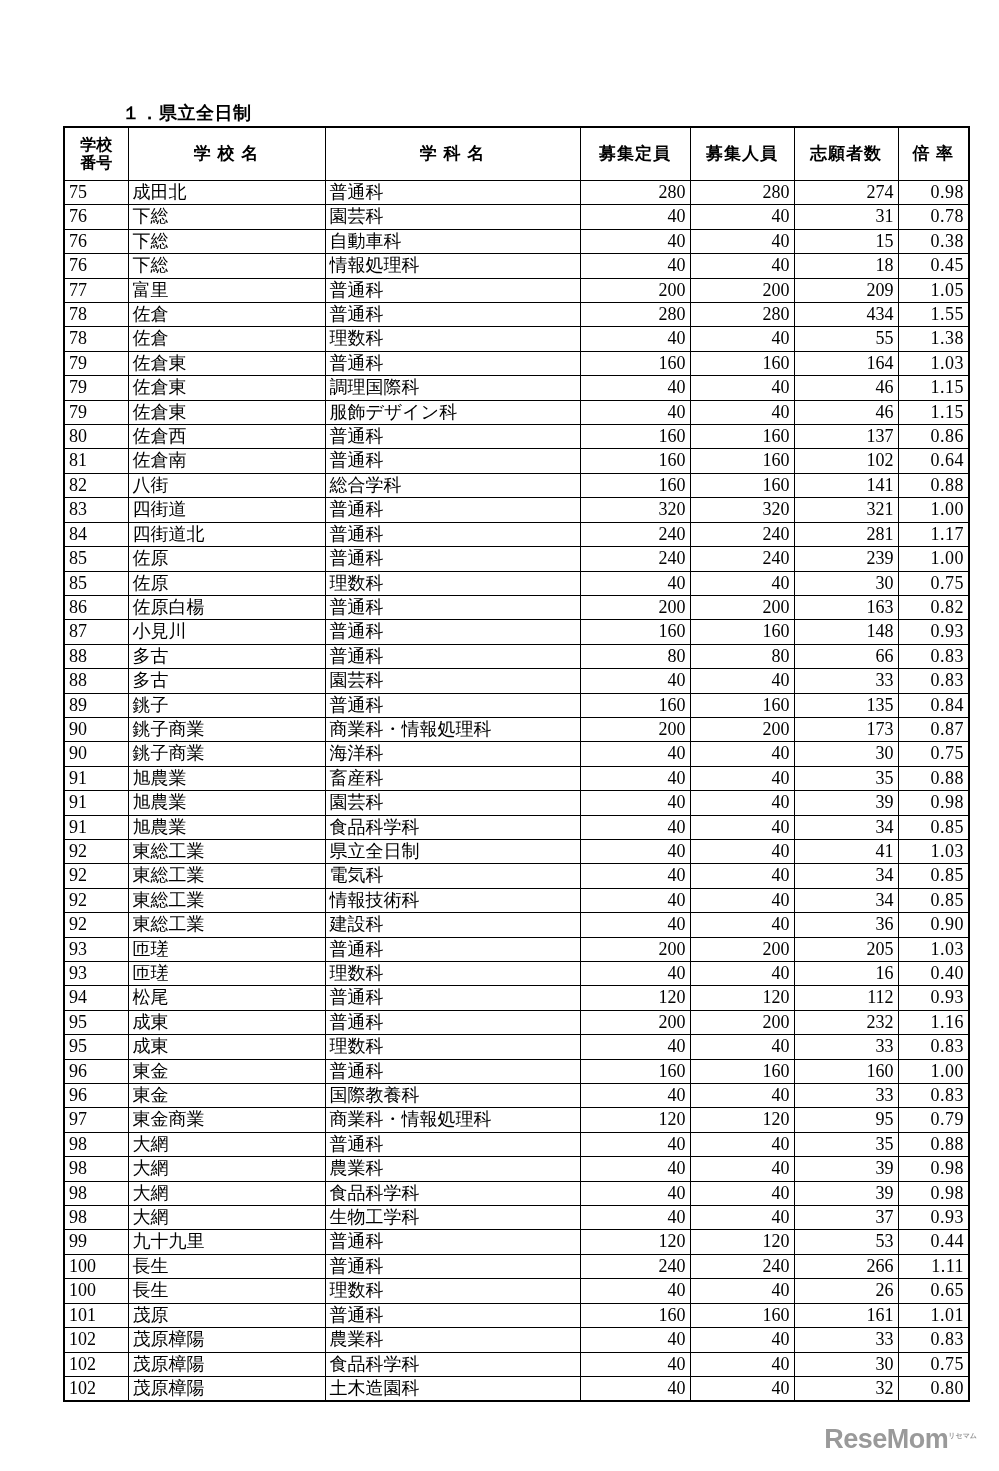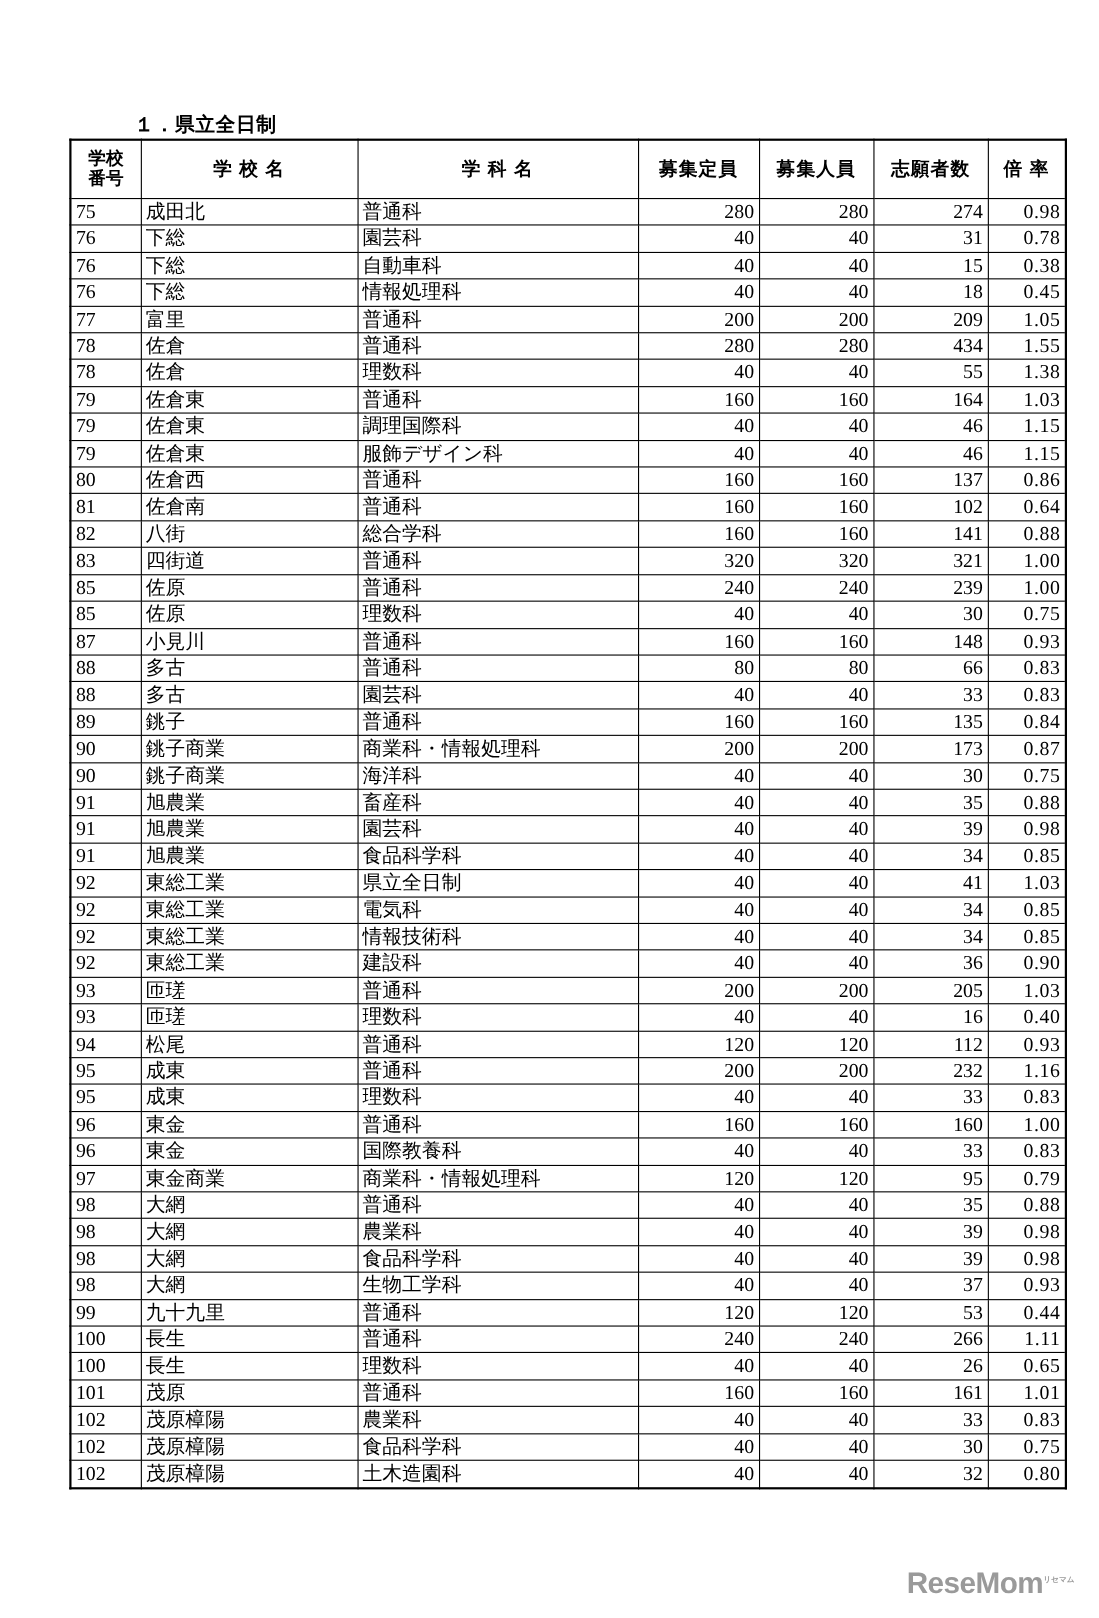--- a/index.html
+++ b/index.html
@@ -271,36 +271,54 @@
           <tr>
             <td class="num">83</td>
             <td class="txt">四街道</td>
             <td class="txt">普通科</td>
             <td class="figure">320</td>
             <td class="figure">320</td>
             <td class="figure">321</td>
             <td class="rate">1.00</td>
           </tr>
           <tr>
+            <td class="num">84</td>
+            <td class="txt">四街道北</td>
+            <td class="txt">普通科</td>
+            <td class="figure">240</td>
+            <td class="figure">240</td>
+            <td class="figure">281</td>
+            <td class="rate">1.17</td>
+          </tr>
+          <tr>
             <td class="num">85</td>
             <td class="txt">佐原</td>
             <td class="txt">普通科</td>
             <td class="figure">240</td>
             <td class="figure">240</td>
             <td class="figure">239</td>
             <td class="rate">1.00</td>
           </tr>
           <tr>
             <td class="num">85</td>
             <td class="txt">佐原</td>
             <td class="txt">理数科</td>
             <td class="figure">40</td>
             <td class="figure">40</td>
             <td class="figure">30</td>
             <td class="rate">0.75</td>
+          </tr>
+          <tr>
+            <td class="num">86</td>
+            <td class="txt">佐原白楊</td>
+            <td class="txt">普通科</td>
+            <td class="figure">200</td>
+            <td class="figure">200</td>
+            <td class="figure">163</td>
+            <td class="rate">0.82</td>
           </tr>
           <tr>
             <td class="num">87</td>
             <td class="txt">小見川</td>
             <td class="txt">普通科</td>
             <td class="figure">160</td>
             <td class="figure">160</td>
             <td class="figure">148</td>
             <td class="rate">0.93</td>
           </tr>

